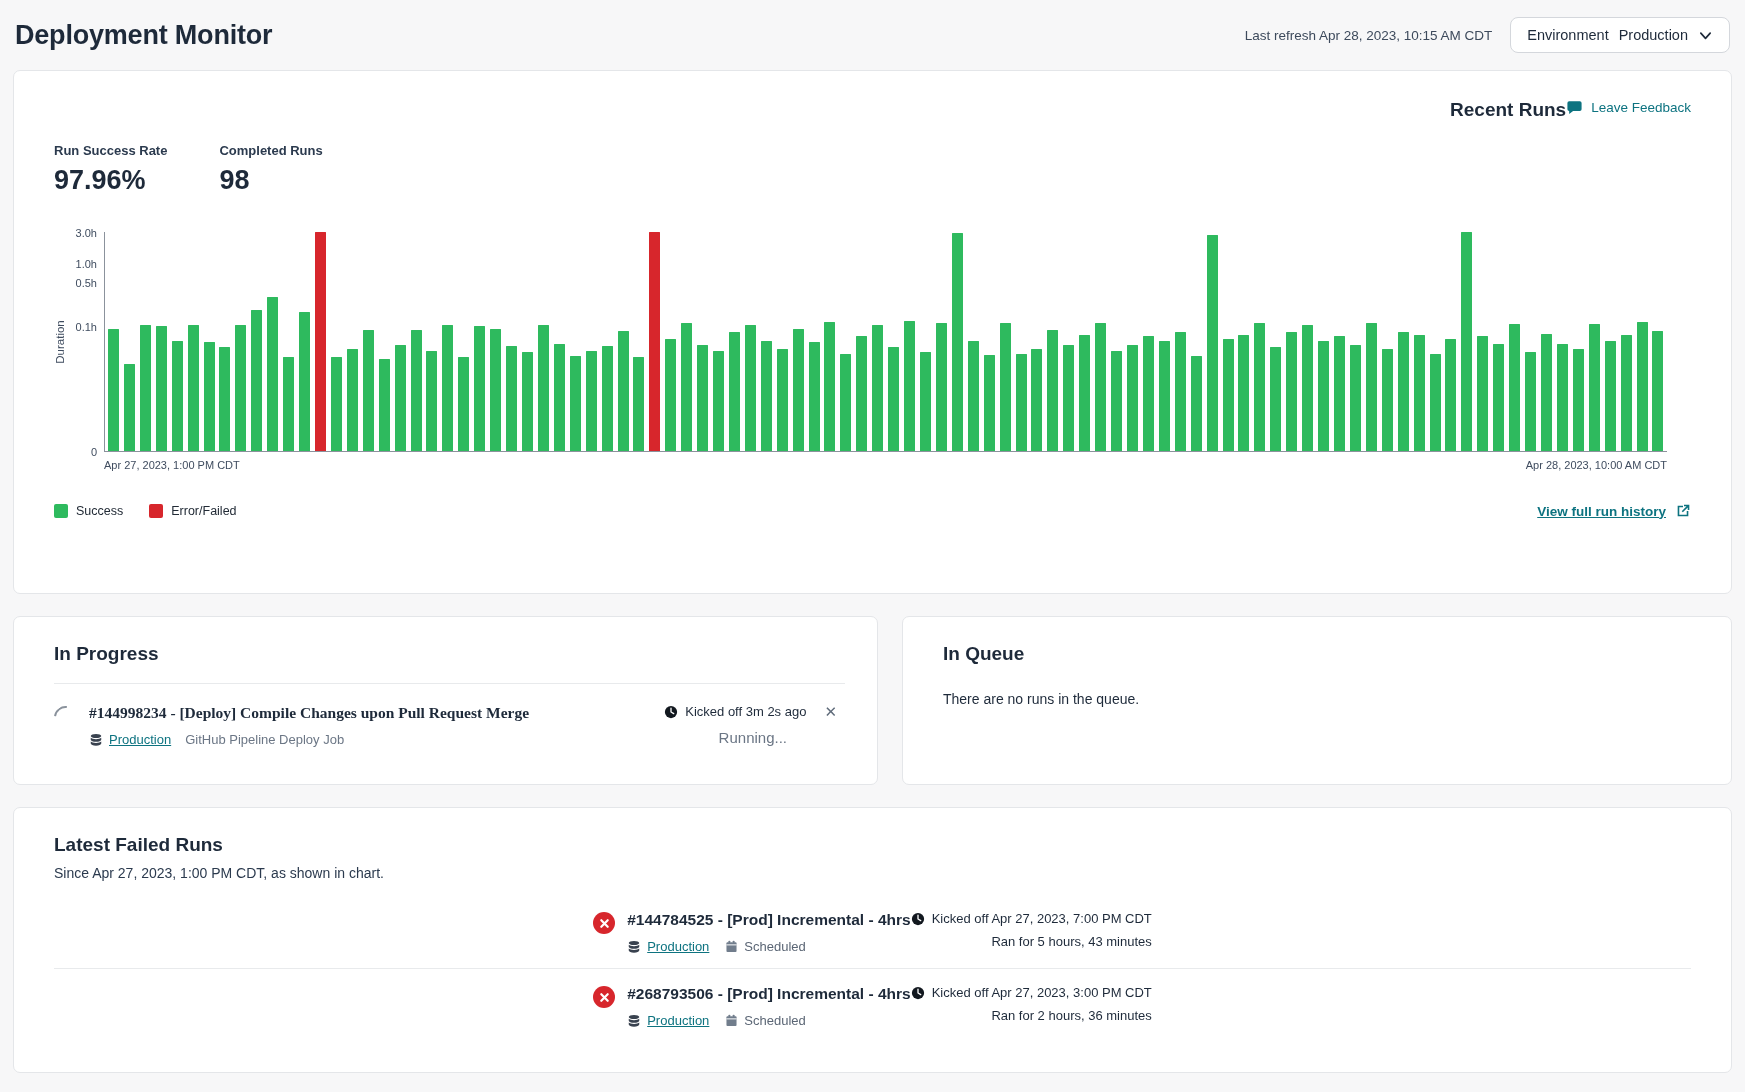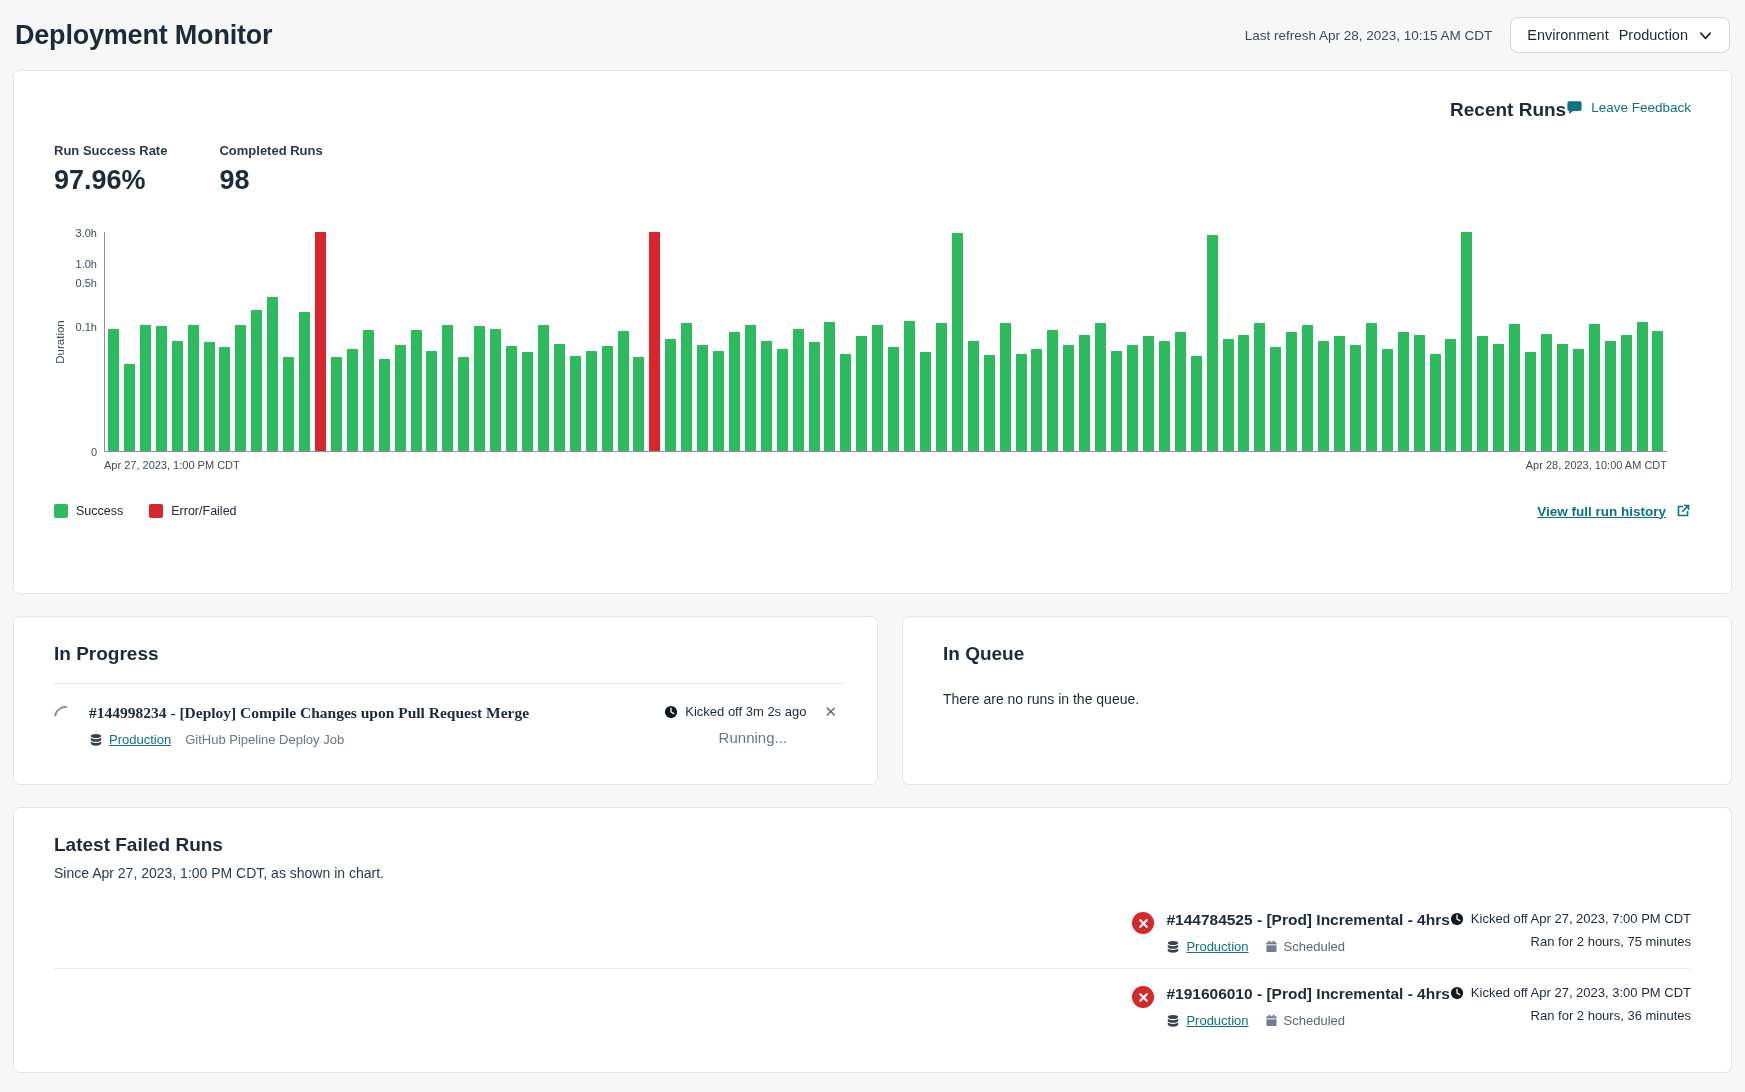--- a/index.html
+++ b/index.html
@@ -84,21 +84,21 @@
   .run-right { display:flex; flex-direction:column; align-items:flex-end; flex:0 0 auto; }
   .kicked-row { display:flex; align-items:center; gap:7px; font-size:13px; color:#1e2a3a; }
   .close-x { font-size:15px; color:#5f6b7a; margin-left:18px; cursor:pointer; line-height:1; }
   .running-txt { font-size:15px; color:#6b7685; margin-top:10px; margin-right:50px; }
   .queue-empty { margin-top:26px; font-size:14px; color:#1e2a3a; }
 
   
   .failed-card { margin-top:22px; height:266px; padding:26px 40px; }
   .failed-sub { font-size:14px; color:#2b3a4e; margin-top:9px; }
   .failed-list { margin-top:14px; }
-  .failed-row { display:flex; justify-content:flex-end; padding:16px 0 14px 0; }
+  .failed-row { display:flex; justify-content:center; padding:16px 0 14px 0; }
   .failed-row + .failed-row { border-top:1px solid #e8eaec; }
   .fr-left { display:flex; align-items:flex-start; }
   .fail-badge {
     width:22px; height:22px; border-radius:50%; background:#d7262c;
     display:flex; align-items:center; justify-content:center; flex:0 0 auto; margin-top:1px;
   }
   .fr-body { margin-left:12px; }
   .fr-title { font-size:15.5px; font-weight:700; }
   .fr-meta { display:flex; align-items:center; gap:16px; margin-top:10px; font-size:13px; }
   .sched { color:#5b6675; display:flex; align-items:center; gap:6px; }
@@ -382,33 +382,33 @@
         <div class="fr-right">
           <div class="fr-kicked">
             <span>
               <svg width="14" height="14" viewBox="0 0 16 16">
                   <circle cx="8" cy="8" r="7" fill="#12181f"></circle>
                   <path d="M8 3.6V8l3.1 1.9" stroke="#fff" stroke-width="1.5" fill="none" stroke-linecap="round"></path>
                 </svg>
             </span>
             <span>Kicked off Apr 27, 2023, 7:00 PM CDT</span>
           </div>
-          <div class="fr-ran">Ran for 2 hours, 75 minutes</div>
+          <div class="fr-ran">Ran for 5 hours, 43 minutes</div>
         </div>
       </div>
 
       <div class="failed-row">
         <div class="fr-left">
           <div class="fail-badge">
             <svg width="11" height="11" viewBox="0 0 12 12">
                 <path d="M2.5 2.5l7 7M9.5 2.5l-7 7" stroke="#fff" stroke-width="2.4" stroke-linecap="round"></path>
               </svg>
           </div>
           <div class="fr-body">
-            <div class="fr-title">#191606010 - [Prod] Incremental - 4hrs</div>
+            <div class="fr-title">#268793506 - [Prod] Incremental - 4hrs</div>
             <div class="fr-meta">
               <span class="meta-chip">
                 <span>
                   <svg width="14" height="14" viewBox="0 0 16 16" fill="#39424f">
                       <path d="M2 3.4C2 2.1 4.7 1 8 1s6 1.1 6 2.4S11.3 5.8 8 5.8 2 4.7 2 3.4z"></path>
                       <path d="M2 5.4c1 1 3.3 1.6 6 1.6s5-.6 6-1.6v2.3c0 1.3-2.7 2.4-6 2.4S2 9 2 7.7z"></path>
                       <path d="M2 9.8c1 1 3.3 1.6 6 1.6s5-.6 6-1.6v2.3c0 1.3-2.7 2.4-6 2.4s-6-1.1-6-2.4z"></path>
                     </svg>
                 </span>
                 <span class="env-link">Production</span>

